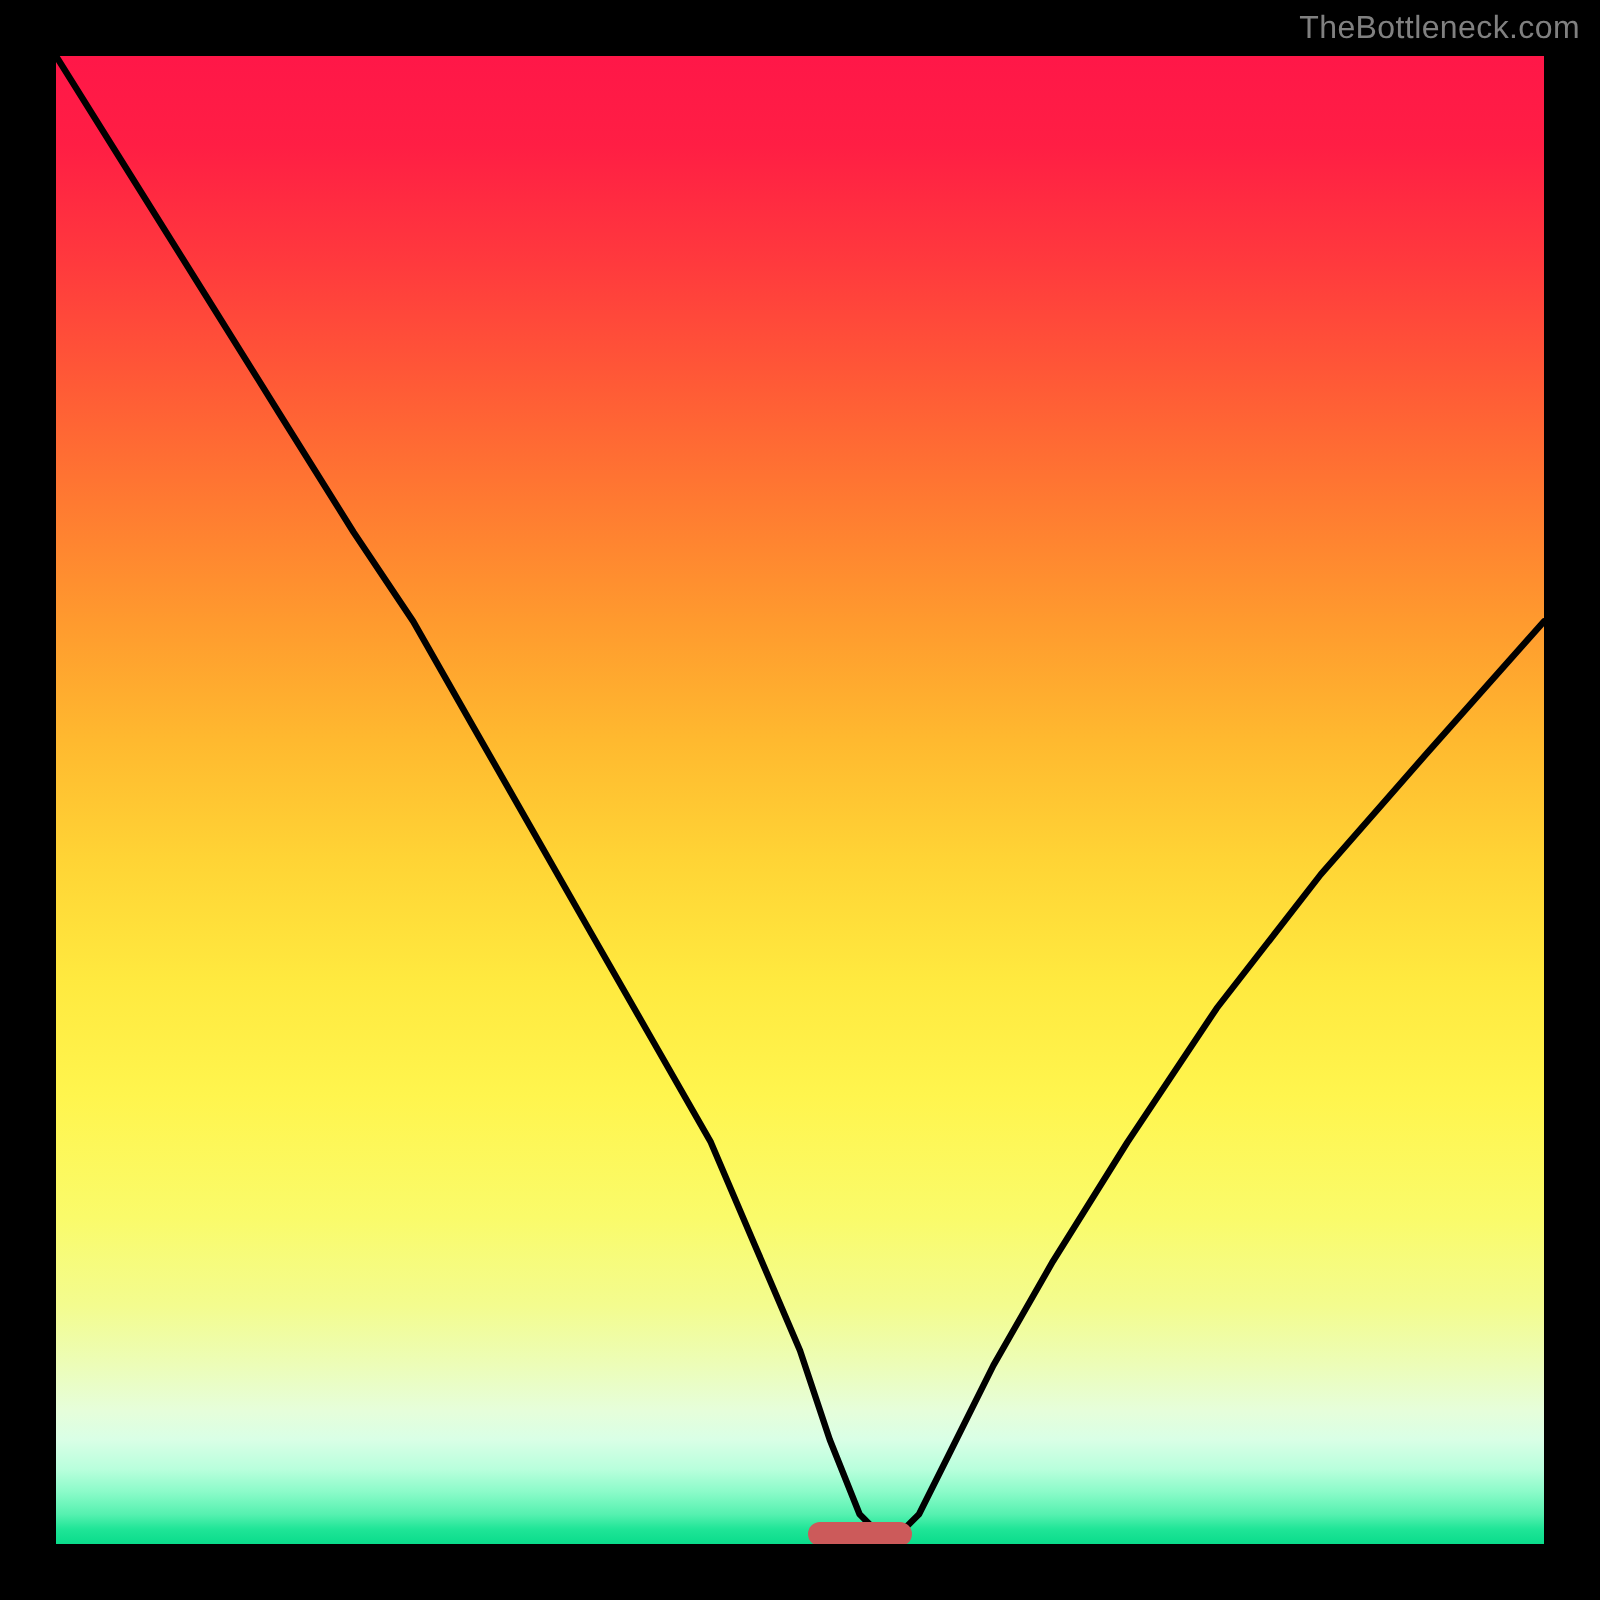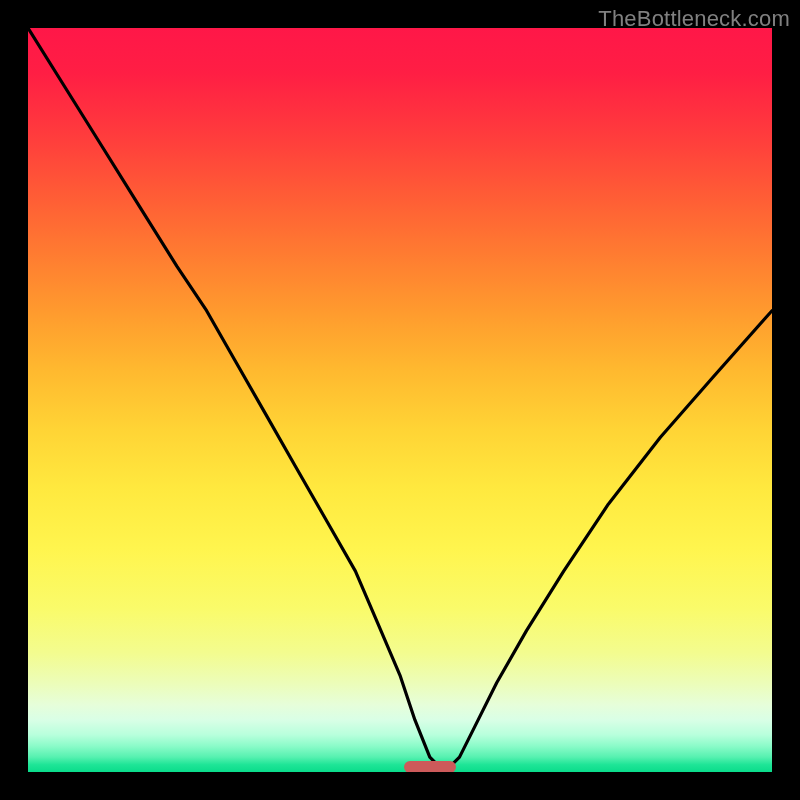--- a/index.html
+++ b/index.html
@@ -14,21 +14,21 @@
   .frame {
     position: absolute;
     inset: 0;
     background: #000;
   }
   .watermark {
     position: absolute;
     top: 6px;
     right: 10px;
     color: #808080;
-    font-size: 22px;
+    font-size: 16px;
     font-weight: 500;
     letter-spacing: 0.2px;
     z-index: 3;
   }
   .plot {
     position: absolute;
     left: 28px;
     top: 28px;
     width: 744px;
     height: 744px;

